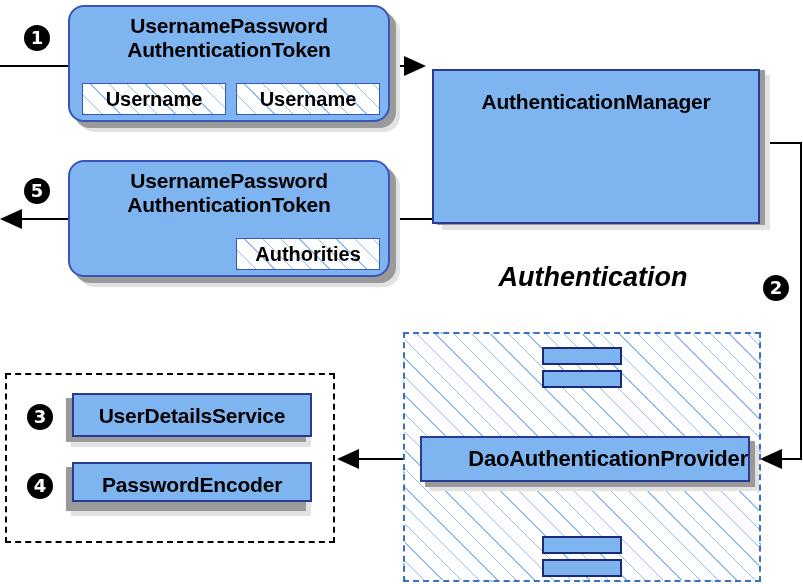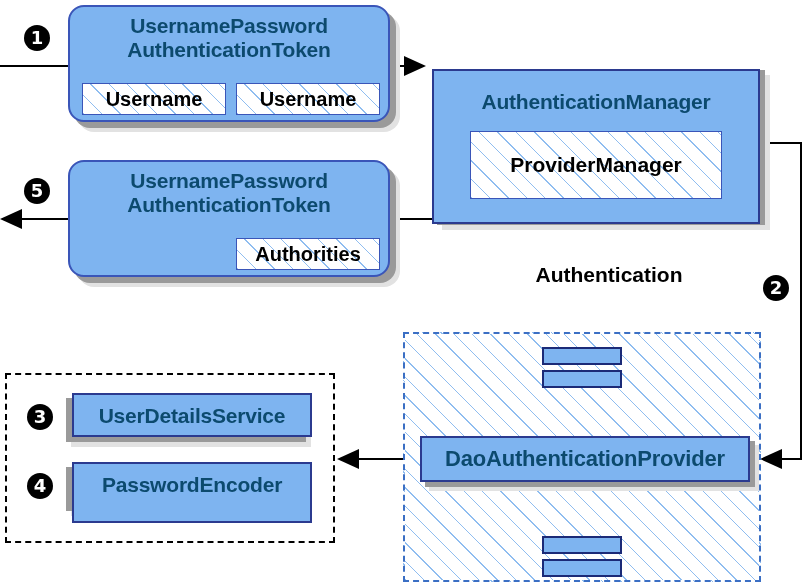--- a/index.html
+++ b/index.html
@@ -25,21 +25,21 @@
     border:2px solid #2b3a8f;
   }
   .tokenbox{
     border-radius:16px;
     border:2px solid #3a55b8;
   }
   .tokenshadow{border-radius:16px;}
 
   .boxtitle{
     position:absolute;left:0;right:0;text-align:center;
-    font-weight:bold;color:#0c4a6e;
+    font-weight:bold;color:#000000;
     line-height:1.12;
     letter-spacing:-0.2px;
   }
 
   
   .hatch{
     background-color:#ffffff;
     background-image:repeating-linear-gradient(
       45deg,
       #8fbdf0 0px, #8fbdf0 1px,
@@ -155,72 +155,69 @@
     <div class="hatch hatch-sub" style="left:166px;top:76px;width:144px;height:32px;">
       <div class="sublabel" style="top:4px;font-size:20px;">Username</div>
     </div>
   </div>
 
   <div class="shadow2" style="left:442px;top:75px;width:328px;height:155px;"></div>
   <div class="shadow" style="left:437px;top:70px;width:328px;height:155px;"></div>
 
   <div class="bluebox" style="left:432px;top:69px;width:328px;height:155px;">
     <div class="boxtitle" style="top:19px;font-size:21px;">AuthenticationManager</div>
-    <div class="hatch hatch-sub" style="left:36px;top:60px;width:252px;height:68px;">
-      <div class="sublabel" style="top:21px;font-size:21px;">ProviderManager</div>
-    </div>
   </div>
 
   <div class="bullet" style="left:24px;top:178px;width:26px;height:26px;line-height:26px;font-size:18px;">5</div>
 
   <div class="tokenshadow shadow2" style="left:78px;top:170px;width:322px;height:117px;"></div>
   <div class="tokenshadow shadow" style="left:74px;top:166px;width:322px;height:117px;"></div>
 
   <div class="bluebox tokenbox" style="left:68px;top:160px;width:322px;height:117px;">
     <div class="boxtitle" style="top:7px;font-size:21px;">
       <div>UsernamePassword</div>
       <div>AuthenticationToken</div>
     </div>
 
     <div class="hatch hatch-sub" style="left:166px;top:76px;width:144px;height:32px;">
       <div class="sublabel" style="top:4px;font-size:20px;">Authorities</div>
     </div>
   </div>
 
-  <div class="plabel" style="left:464px;top:263px;width:290px;font-size:21px;">
+  <div class="plabel" style="left:448px;top:263px;width:290px;font-size:27px;font-style:italic;">
     <div>Authentication</div>
   </div>
 
   <div class="bullet" style="left:763px;top:275px;width:26px;height:26px;line-height:26px;font-size:18px;">2</div>
 
   <div class="dashbox dash-blue hatch" style="left:403px;top:332px;width:358px;height:250px;"></div>
 
   <div class="minibar" style="left:542px;top:347px;width:80px;height:18px;"></div>
   <div class="minibar" style="left:542px;top:370px;width:80px;height:18px;"></div>
 
   <div class="shadow2" style="left:429px;top:445px;width:330px;height:46px;"></div>
   <div class="shadow" style="left:425px;top:441px;width:330px;height:46px;"></div>
   <div class="bluebox" style="left:420px;top:436px;width:330px;height:46px;">
-    <div class="boxtitle" style="top:9px;font-size:22px;">DaoAuthenticationProvider</div>
+    <div class="boxtitle" style="top:9px;font-size:22px;text-align:right;">DaoAuthenticationProvider</div>
   </div>
 
   <div class="minibar" style="left:542px;top:536px;width:80px;height:18px;"></div>
   <div class="minibar" style="left:542px;top:559px;width:80px;height:18px;"></div>
 
   <div class="dashbox dash-black" style="left:5px;top:373px;width:330px;height:170px;"></div>
 
   <div class="bullet" style="left:27px;top:404px;width:26px;height:26px;line-height:26px;font-size:18px;">3</div>
 
   <div class="shadow2" style="left:71px;top:403px;width:240px;height:44px;"></div>
   <div class="shadow" style="left:66px;top:398px;width:240px;height:44px;"></div>
   <div class="bluebox" style="left:72px;top:393px;width:240px;height:44px;padding-left:16px;">
     <div class="boxtitle" style="top:9px;font-size:21px;">UserDetailsService</div>
   </div>
 
   <div class="bullet" style="left:27px;top:473px;width:26px;height:26px;line-height:26px;font-size:18px;">4</div>
 
   <div class="shadow2" style="left:71px;top:472px;width:240px;height:44px;"></div>
   <div class="shadow" style="left:66px;top:467px;width:240px;height:44px;"></div>
-  <div class="bluebox" style="left:72px;top:462px;width:240px;height:61px;">
+  <div class="bluebox" style="left:72px;top:462px;width:240px;height:40px;">
     <div class="boxtitle" style="top:9px;font-size:21px;">PasswordEncoder</div>
   </div>
 
 </div>
 
 </body></html>

